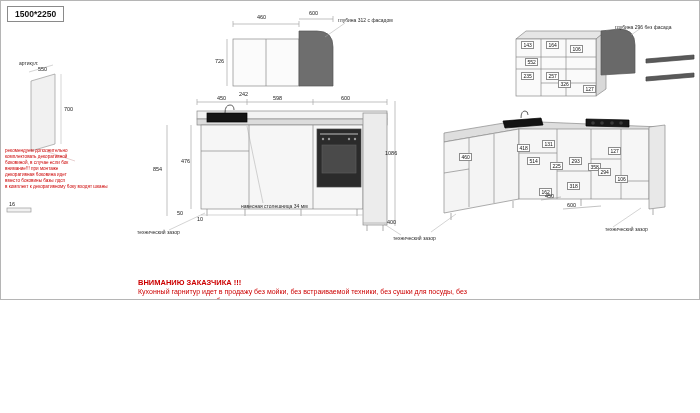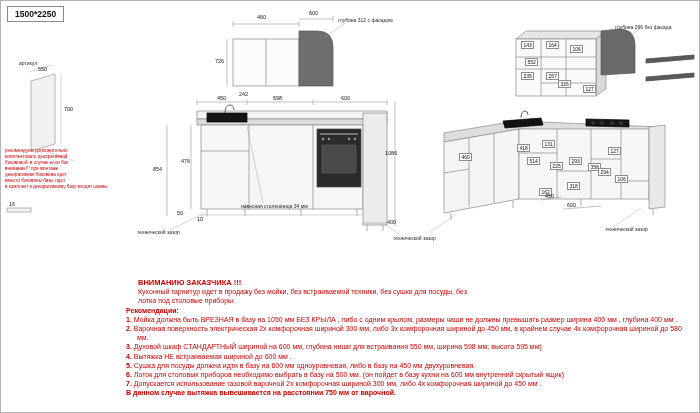--- a/index.html
+++ b/index.html
@@ -1,16 +1,16 @@
 <!DOCTYPE html>
 <html><head>
 <meta charset="utf-8">
 <style>
   html,body{margin:0;padding:0;background:#fff;}
-  .page{position:relative;width:700px;height:413px;background:#ffffff;border:1px solid #b5b5b5;
+  .page{position:relative;width:700px;height:300px;background:#ffffff;border:1px solid #b5b5b5;
         box-sizing:border-box;overflow:hidden;font-family:"Liberation Sans",sans-serif;}
   .title-box{position:absolute;left:6px;top:5px;border:1px solid #8a8a8a;background:#fff;
              padding:2px 7px;font-size:8.5px;font-weight:bold;color:#111;}
   .drawing-area{position:absolute;left:0;top:0;width:700px;height:270px;}
   .drawing-area svg{position:absolute;left:0;top:0;}
   #labels{position:absolute;left:0;top:0;width:700px;height:270px;pointer-events:none;}
   .lbl{position:absolute;white-space:nowrap;color:#1c1c1c;line-height:1;}
   .lbl.dim{font-size:5.5px;}
   .lbl.note{font-size:5px;color:#2a2a2a;}
   .lbl.box{font-size:5px;background:#ffffff;border:0.5px solid #8c8c8c;padding:0.5px 1.5px;color:#111;}

